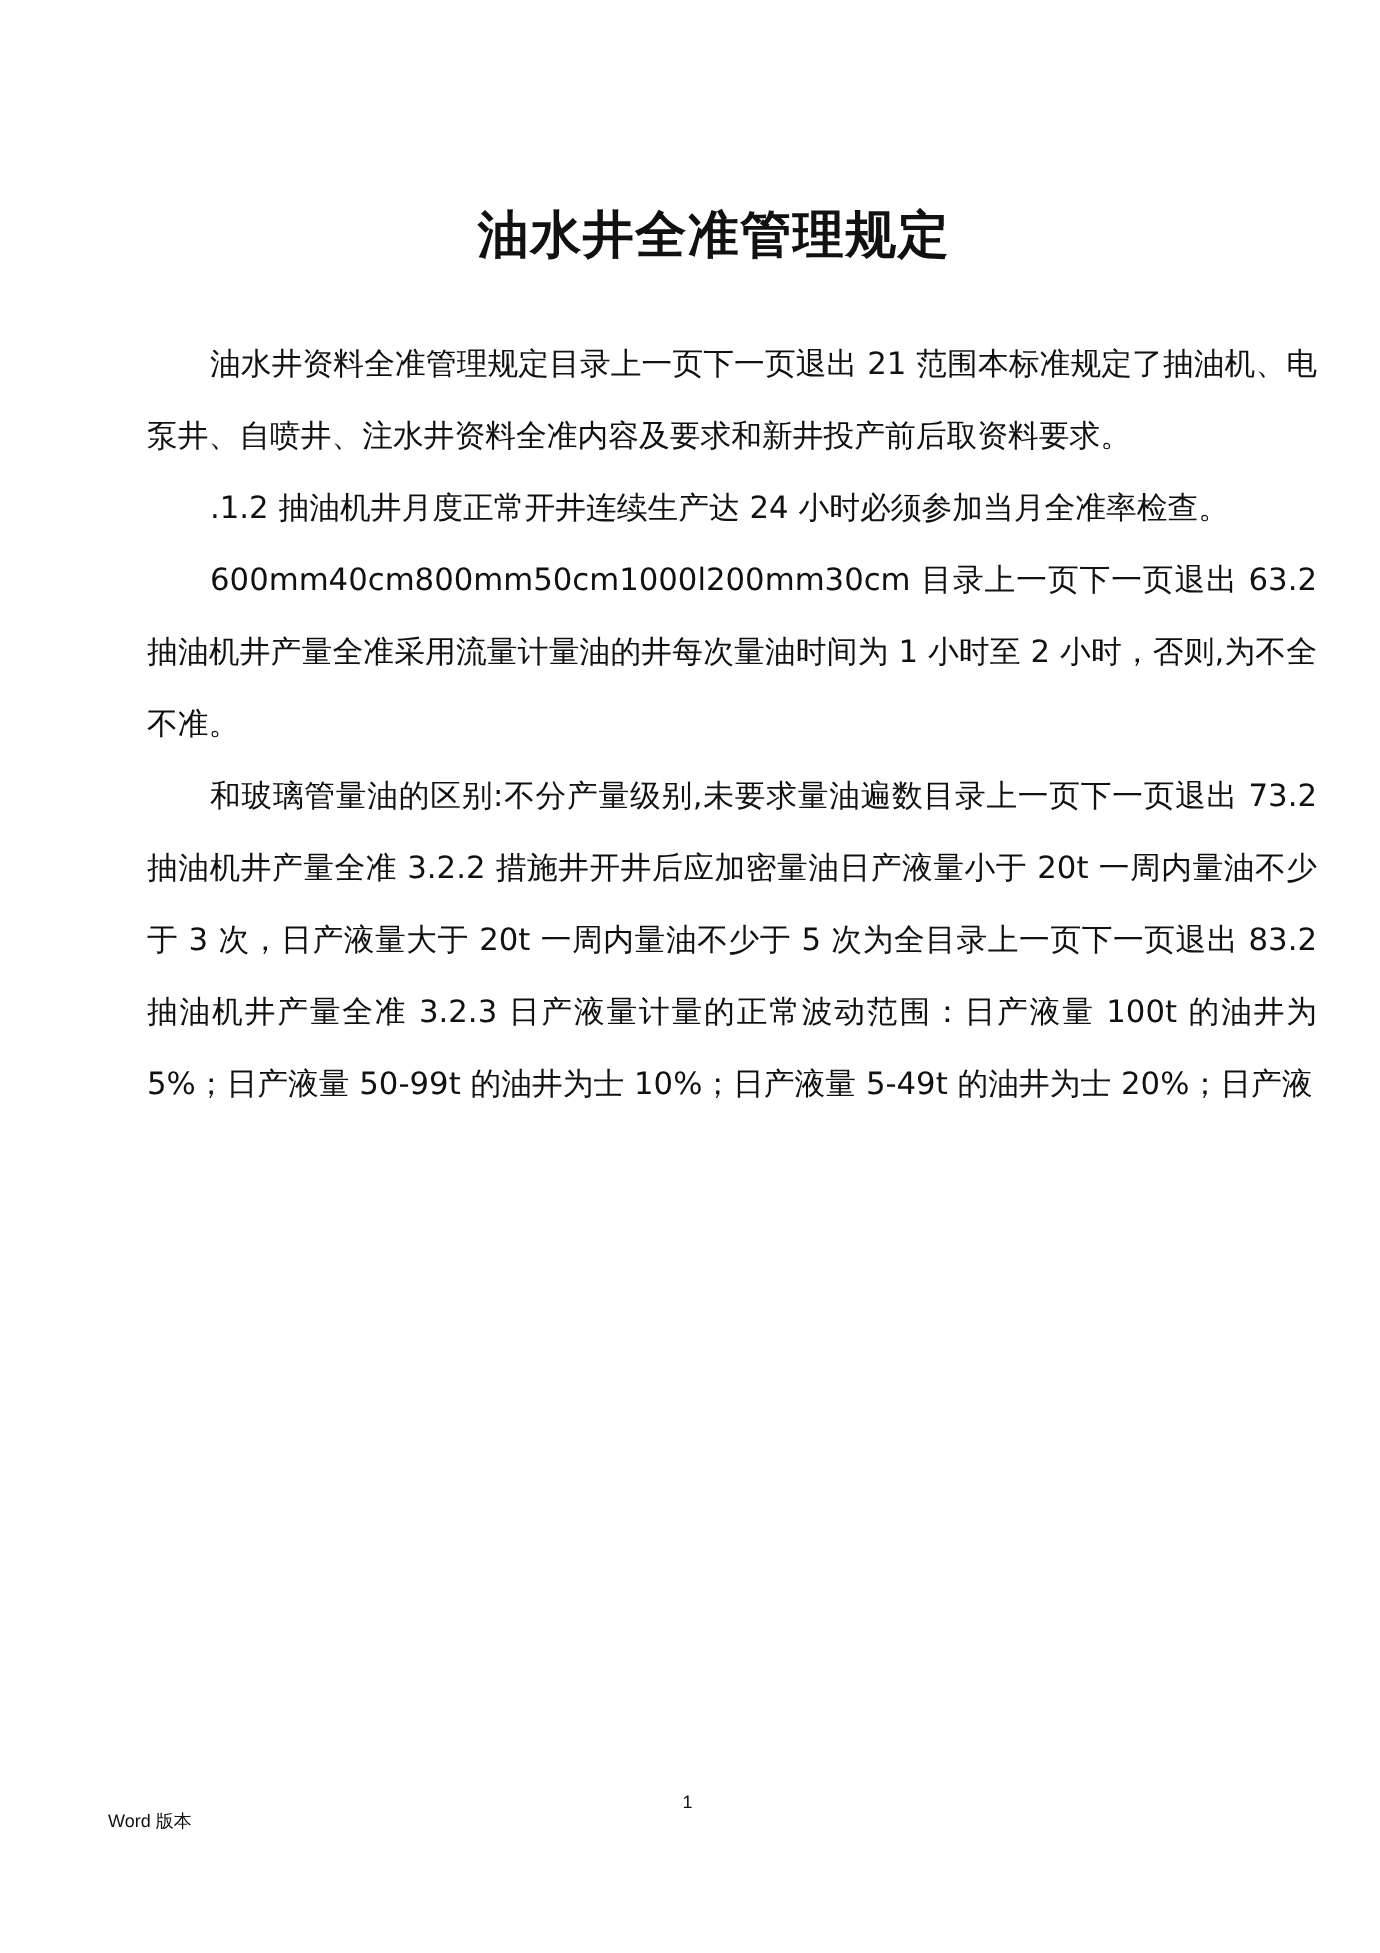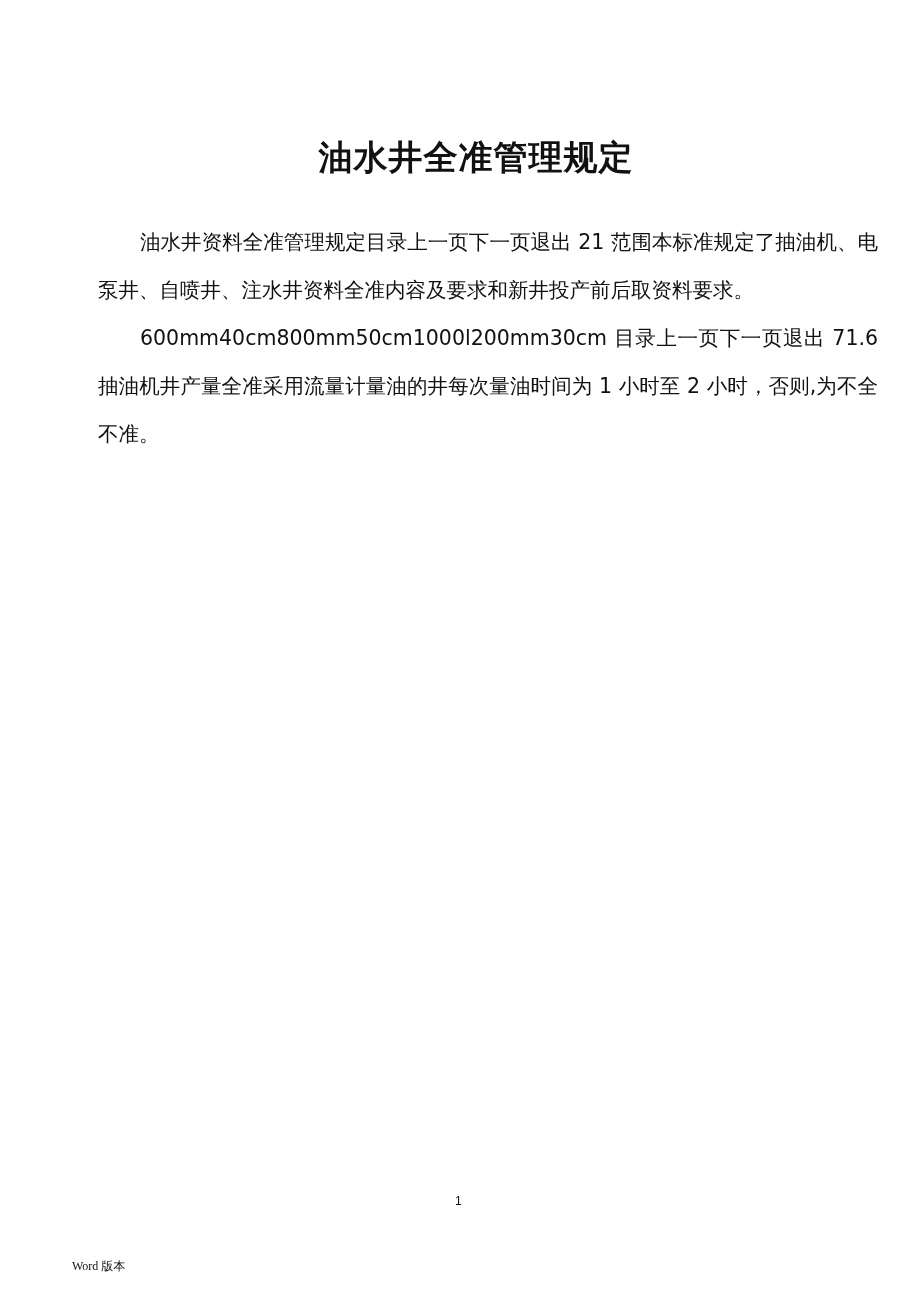--- a/index.html
+++ b/index.html
@@ -49,40 +49,42 @@
       text-align: justify;
       text-align-last: left;
       word-break: break-all;
       font-family: "DejaVu Sans", "Liberation Sans", sans-serif;
       font-weight: normal;
       letter-spacing: 0px;
     }
     .footer-left {
       position: absolute;
       left: 72px;
-      top: 1258px;
+      top: 1206px;
       font-size: 12px;
-      font-family: Liberation Serif, serif;
+      font-family: Liberation Sans, sans-serif;
       color: #111;
     }
     .footer-page {
       position: absolute;
       left: 455px;
       top: 1194px;
       font-size: 12px;
       font-family: "Liberation Sans", sans-serif;
       color: #111;
     }
   </style>
 </head>
 <body>
 
 <div class="page">
   <div class="title">油水井全准管理规定</div>
 
   <div class="body-text">
     <p class="para">油水井资料全准管理规定目录上一页下一页退出 21 范围本标准规定了抽油机、电泵井、自喷井、注水井资料全准内容及要求和新井投产前后取资料要求。</p>
-    <p class="para">600mm40cm800mm50cm1000l200mm30cm 目录上一页下一页退出 71.6 抽油机井产量全准采用流量计量油的井每次量油时间为 1 小时至 2 小时，否则,为不全不准。</p>
+    <p class="para">.1.2 抽油机井月度正常开井连续生产达 24 小时必须参加当月全准率检查。</p>
+    <p class="para">600mm40cm800mm50cm1000l200mm30cm 目录上一页下一页退出 63.2 抽油机井产量全准采用流量计量油的井每次量油时间为 1 小时至 2 小时，否则,为不全不准。</p>
+    <p class="para">和玻璃管量油的区别:不分产量级别,未要求量油遍数目录上一页下一页退出 73.2 抽油机井产量全准 3.2.2 措施井开井后应加密量油日产液量小于 20t 一周内量油不少于 3 次，日产液量大于 20t 一周内量油不少于 5 次为全目录上一页下一页退出 83.2 抽油机井产量全准 3.2.3 日产液量计量的正常波动范围：日产液量 100t 的油井为 5%；日产液量 50-99t 的油井为士 10%；日产液量 5-49t 的油井为士 20%；日产液</p>
   </div>
 
   <div class="footer-left">Word 版本</div>
   <div class="footer-page">1</div>
 </div>
 
 </body></html>

